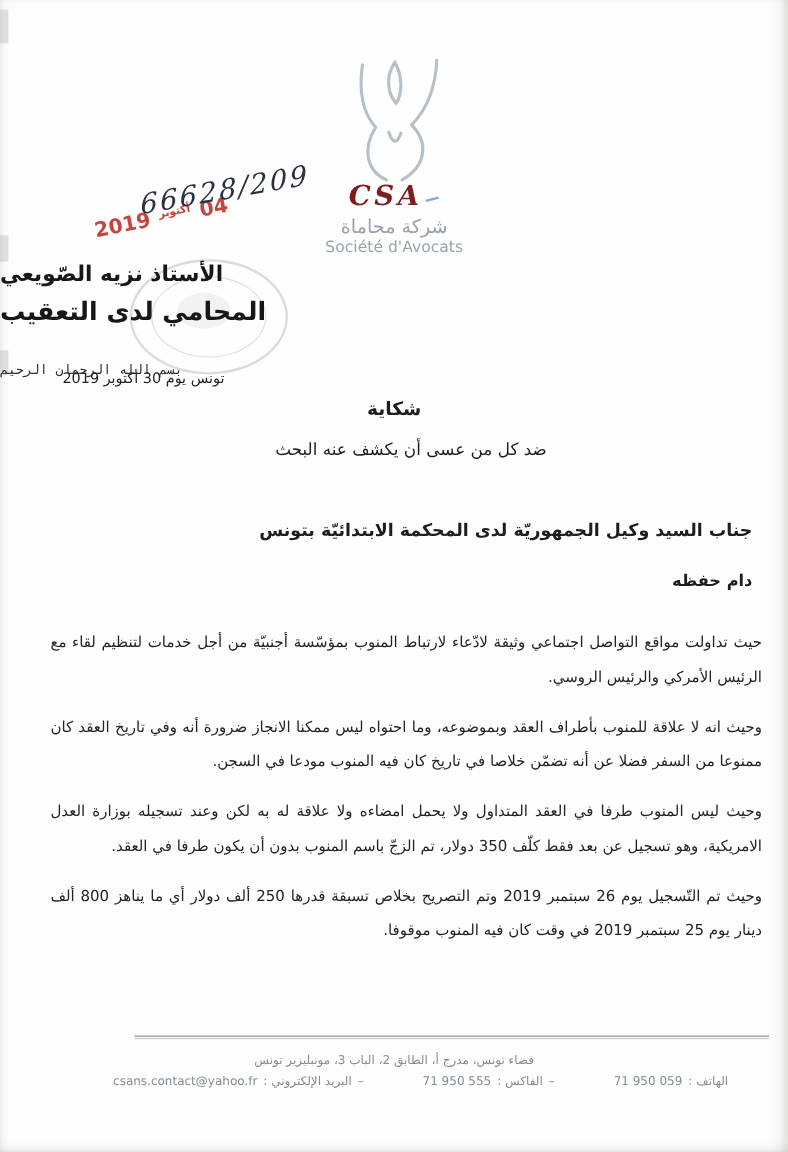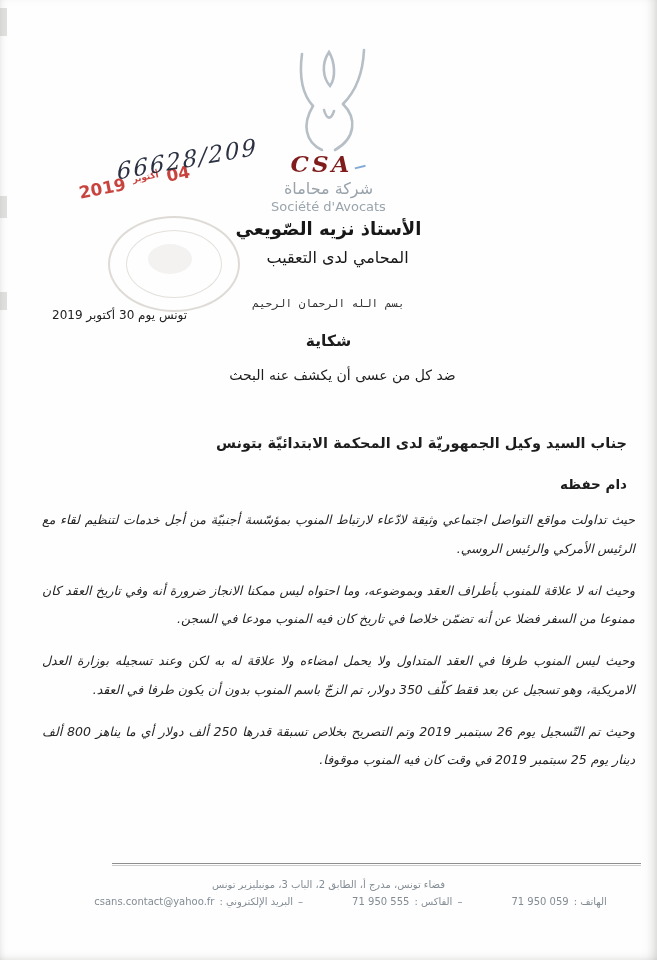--- a/index.html
+++ b/index.html
@@ -44,36 +44,36 @@
   .monogram{
     font-family:"DejaVu Serif",serif;font-style:italic;font-weight:bold;
     font-size:23px;letter-spacing:3px;color:#7f1d1d;line-height:1;
   }
   .monogram .flourish{
     display:inline-block;width:11px;height:5px;margin-left:3px;
     border-bottom:2px solid rgba(91,143,201,.75);transform:rotate(-14deg) translateY(-4px);
   }
   .logo-ar{font-size:16px;color:#99a3ab;letter-spacing:1px;margin-top:4px;direction:rtl;}
   .logo-fr{font-size:13px;color:#9aa4ac;margin-top:1px;}
-  .letterhead{position:absolute;top:218px;left:0;right:0;text-align:center;direction:rtl;}
+  .letterhead{position:absolute;top:218px;left:0;right:0;text-align:left;direction:rtl;}
   .attorney{font-size:18px;font-weight:bold;color:#171717;}
-  .attorney-title{font-size:16px;font-weight:normal;color:#171717;margin-top:9px;margin-left:18px;}
+  .attorney-title{font-size:21px;font-weight:bold;color:#171717;margin-top:9px;}
   .basmala{font-size:11px;color:#2e2e2e;margin-top:30px;font-family:Liberation Mono, monospace;}
   .place-date{position:absolute;top:308px;left:52px;font-size:12px;direction:rtl;color:#222;}
   
   .content{position:absolute;top:332px;left:0;right:0;direction:rtl;}
   .c-title{text-align:center;font-size:15.5px;font-weight:bold;}
   .c-onbehalf{text-align:center;font-size:14px;margin-top:21px;}
   .c-against{text-align:center;font-size:14px;margin-top:17px;padding-left:28px;}
   .addressee{
     font-size:14.5px;font-weight:bold;text-align:right;
     padding:0 30px 0 40px;margin-top:52px;
   }
   .salutation{font-size:13.5px;font-weight:bold;text-align:right;padding-right:30px;margin-top:25px;}
-  .paras{padding:0 22px 0 42px;margin-top:14px;font-style:italic;}
+  .paras{padding:0 22px 0 42px;margin-top:29px;}
   .paras p{
     margin:0 0 13px 0;font-size:12.5px;line-height:2.3;color:#242424;
     text-align:justify;
   }
   
   .footer-sep{
     position:absolute;top:863px;left:112px;right:16px;height:0;
     border-top:1px solid #8f8f8f;box-shadow:0 2px 0 rgba(143,143,143,.45);
   }
   .footer-address{

